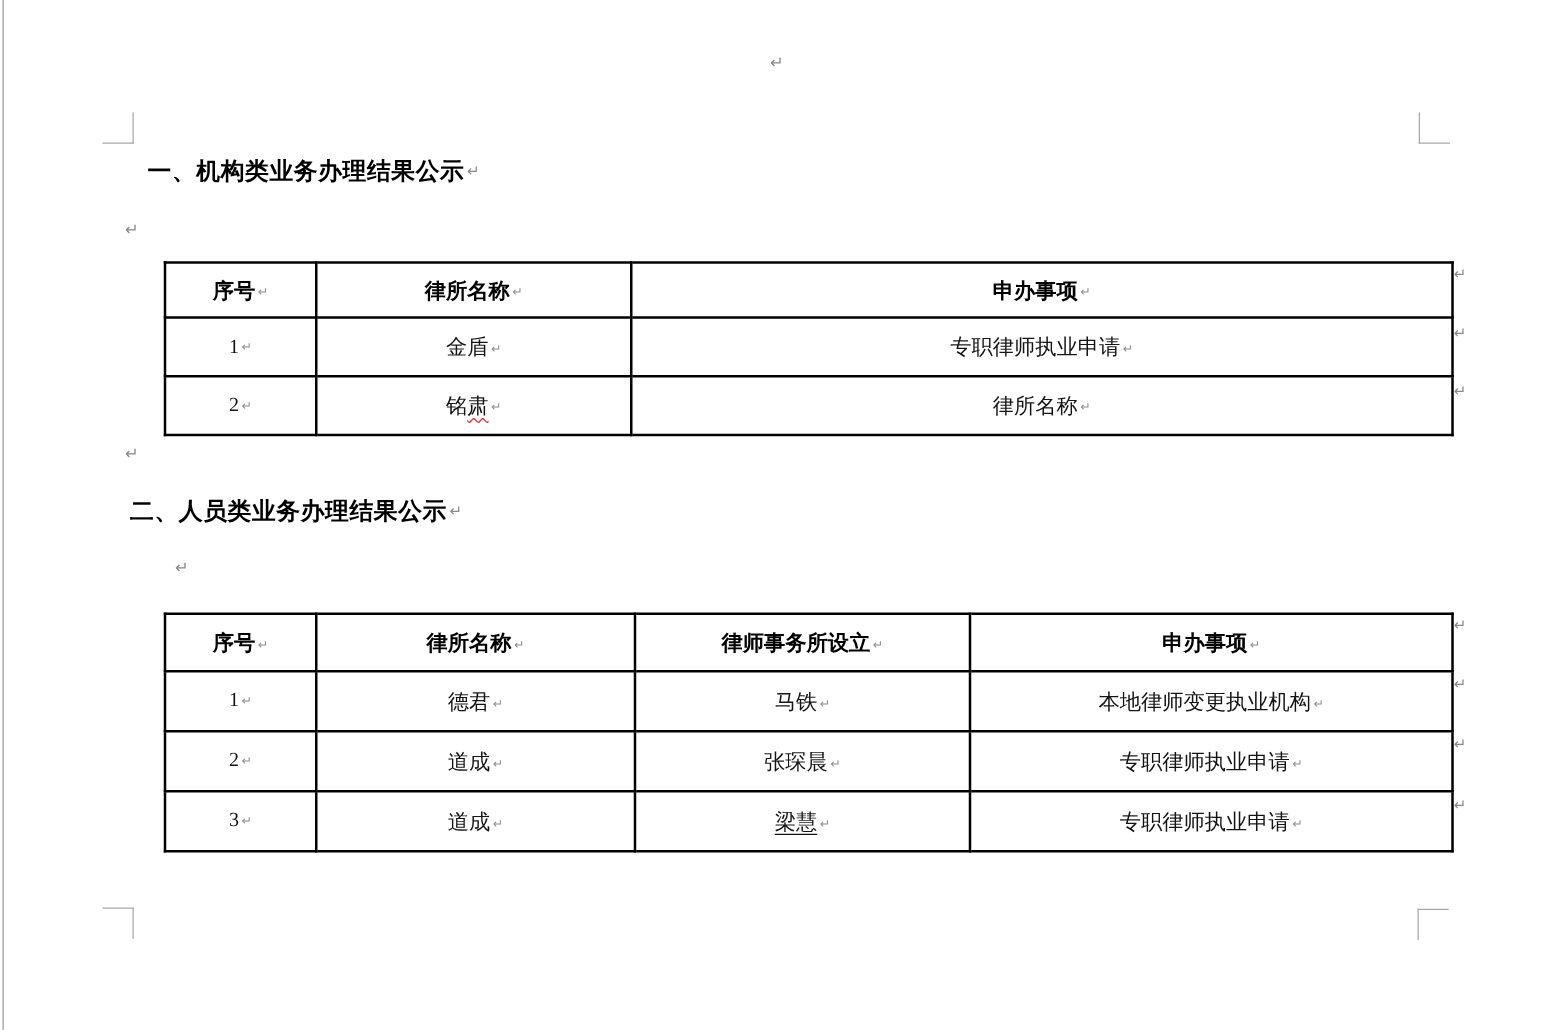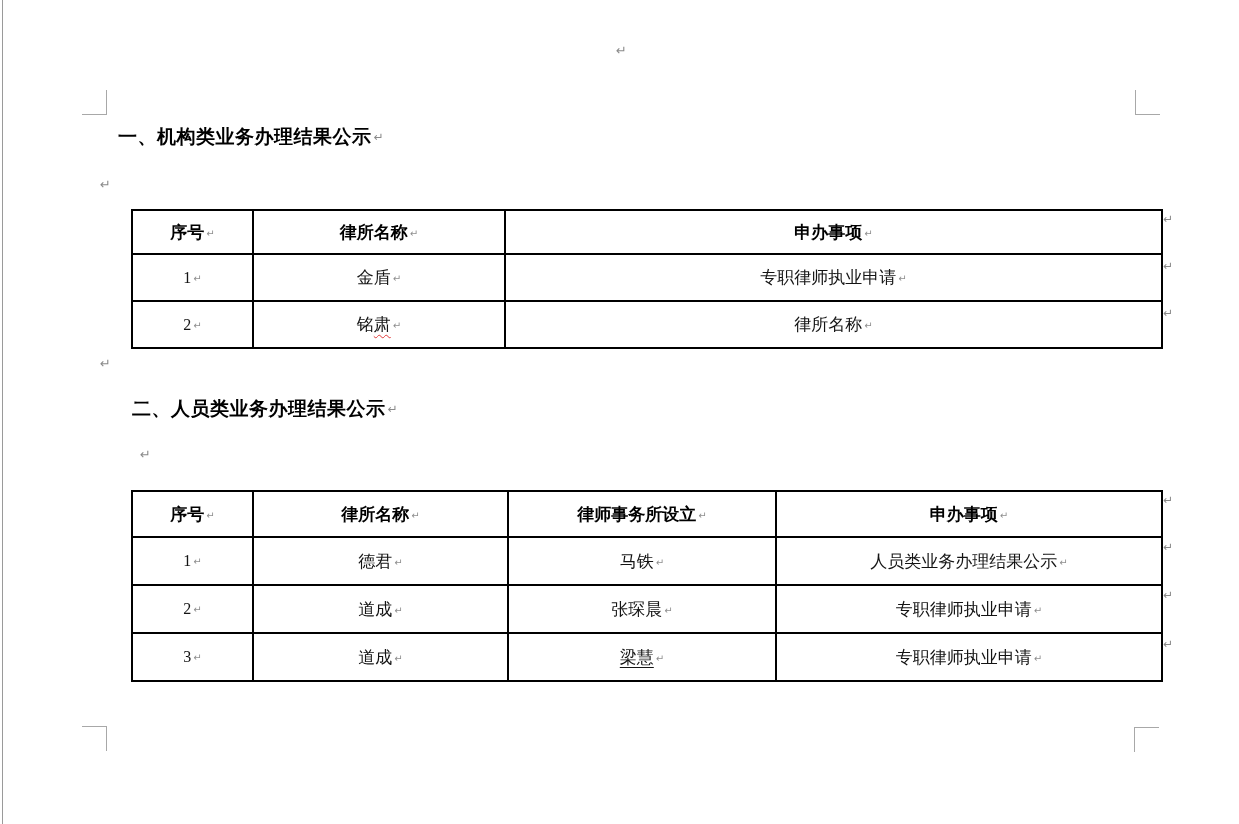--- a/index.html
+++ b/index.html
@@ -139,21 +139,21 @@
         <td><span>铭</span><span class="wavy-red">肃</span><span class="cmark">↵</span></td>
         <td><span>律所名称</span><span class="cmark">↵</span></td>
       </tr>
     </tbody>
   </table>
 
   <span class="pmark rowend" style="left:1163px; top:213px;">↵</span>
   <span class="pmark rowend" style="left:1163px; top:260px;">↵</span>
   <span class="pmark rowend" style="left:1163px; top:307px;">↵</span>
 
-  <h2 class="heading" style="left:132px; top:398px;">
+  <h2 class="heading" style="left:104px; top:398px;">
     <span>二、人员类业务办理结果公示</span><span class="hmark">↵</span>
   </h2>
 
   <table class="doc-table t2">
     <colgroup>
         <col style="width:121px">
         <col style="width:255px">
         <col style="width:268px">
         <col style="width:386px">
       </colgroup>
@@ -163,21 +163,21 @@
         <th><span>律所名称</span><span class="cmark">↵</span></th>
         <th><span>律师事务所设立</span><span class="cmark">↵</span></th>
         <th><span>申办事项</span><span class="cmark">↵</span></th>
       </tr>
     </thead>
     <tbody>
       <tr>
         <td class="num"><span>1</span><span class="cmark">↵</span></td>
         <td><span>德君</span><span class="cmark">↵</span></td>
         <td><span>马铁</span><span class="cmark">↵</span></td>
-        <td><span>人员类业务办理结果公示</span><span class="cmark">↵</span></td>
+        <td><span>本地律师变更执业机构</span><span class="cmark">↵</span></td>
       </tr>
       <tr>
         <td class="num"><span>2</span><span class="cmark">↵</span></td>
         <td><span>道成</span><span class="cmark">↵</span></td>
         <td><span>张琛晨</span><span class="cmark">↵</span></td>
         <td><span>专职律师执业申请</span><span class="cmark">↵</span></td>
       </tr>
       <tr>
         <td class="num"><span>3</span><span class="cmark">↵</span></td>
         <td><span>道成</span><span class="cmark">↵</span></td>

